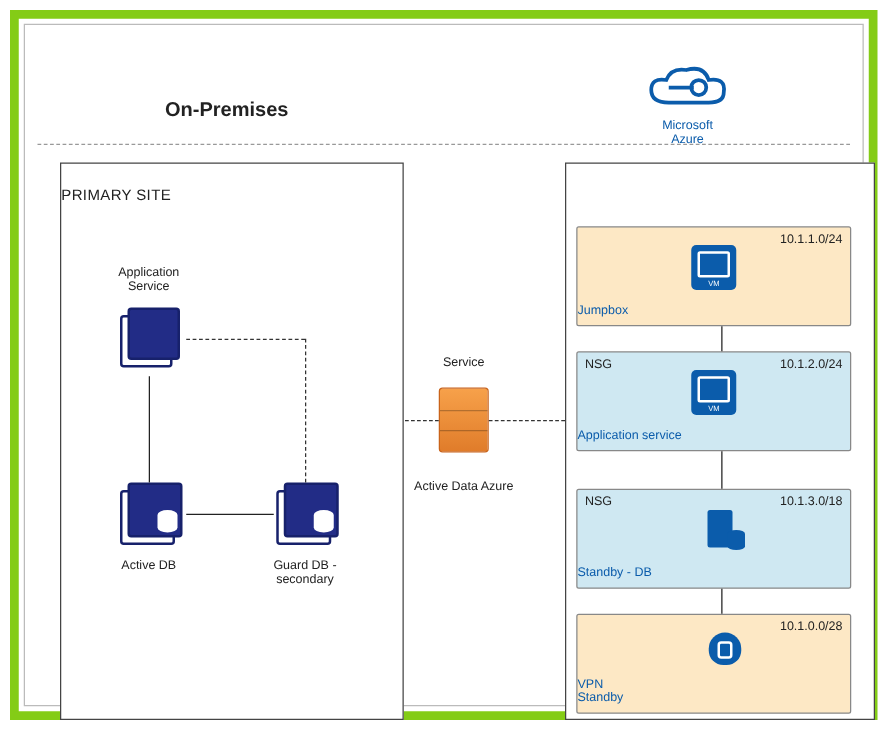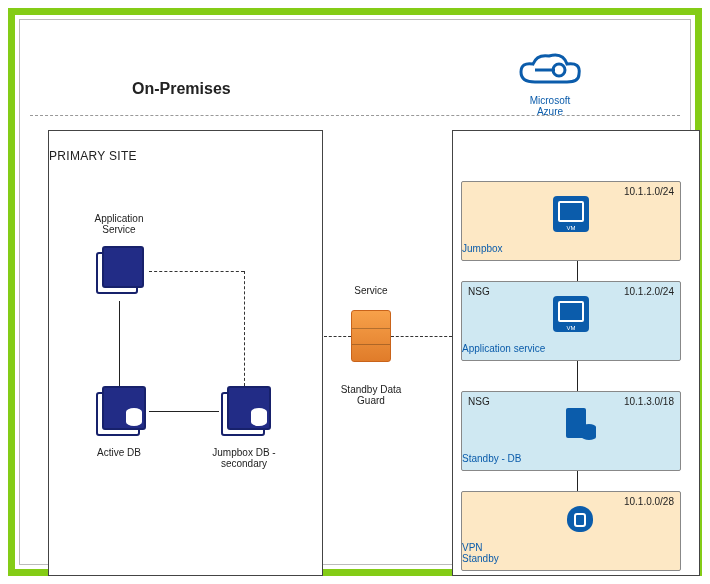--- a/index.html
+++ b/index.html
@@ -260,34 +260,34 @@
       <div class="label" style="top:316px;left:25px">Active DB</div>
 
       <div class="abs" style="top:255px;left:170px">
         <div class="icon-db">
             <div class="stack1"></div>
             <div class="stack2">
               <div class="cyl"></div>
             </div>
           </div>
       </div>
-      <div class="label" style="top:316px;left:150px;white-space:pre-line">Jumpbox DB -
+      <div class="label" style="top:316px;left:150px;white-space:pre-line">Guard DB -
 secondary</div>
 
       <div class="conn-solid conn-vert" style="top:170px;left:70px;height:85px"></div>
 
       <div class="conn-dash" style="top:140px;left:100px;width:95px"></div>
       <div class="abs" style="top:140px;left:195px;height:115px;border-left:1.5px dashed #333"></div>
 
       <div class="conn-solid conn-horiz" style="top:280px;left:100px;width:70px"></div>
     </div>
 
     <div class="label" style="top:265px;left:306px">Service</div>
     <div class="firewall"></div>
-    <div class="label" style="top:364px;left:306px">Standby Data Guard</div>
+    <div class="label" style="top:364px;left:306px">Active Data Azure</div>
 
     <div class="conn-dash" style="top:316px;left:304px;width:27px"></div>
     <div class="conn-dash" style="top:316px;left:371px;width:61px"></div>
 
     <div class="site-box dr-site">
 
       <div class="dr-node beige" style="top:50px">
         <div class="cidr">10.1.1.0/24</div>
         <div class="dr-icon vm-icon">
             <div class="vmtxt">VM</div>

